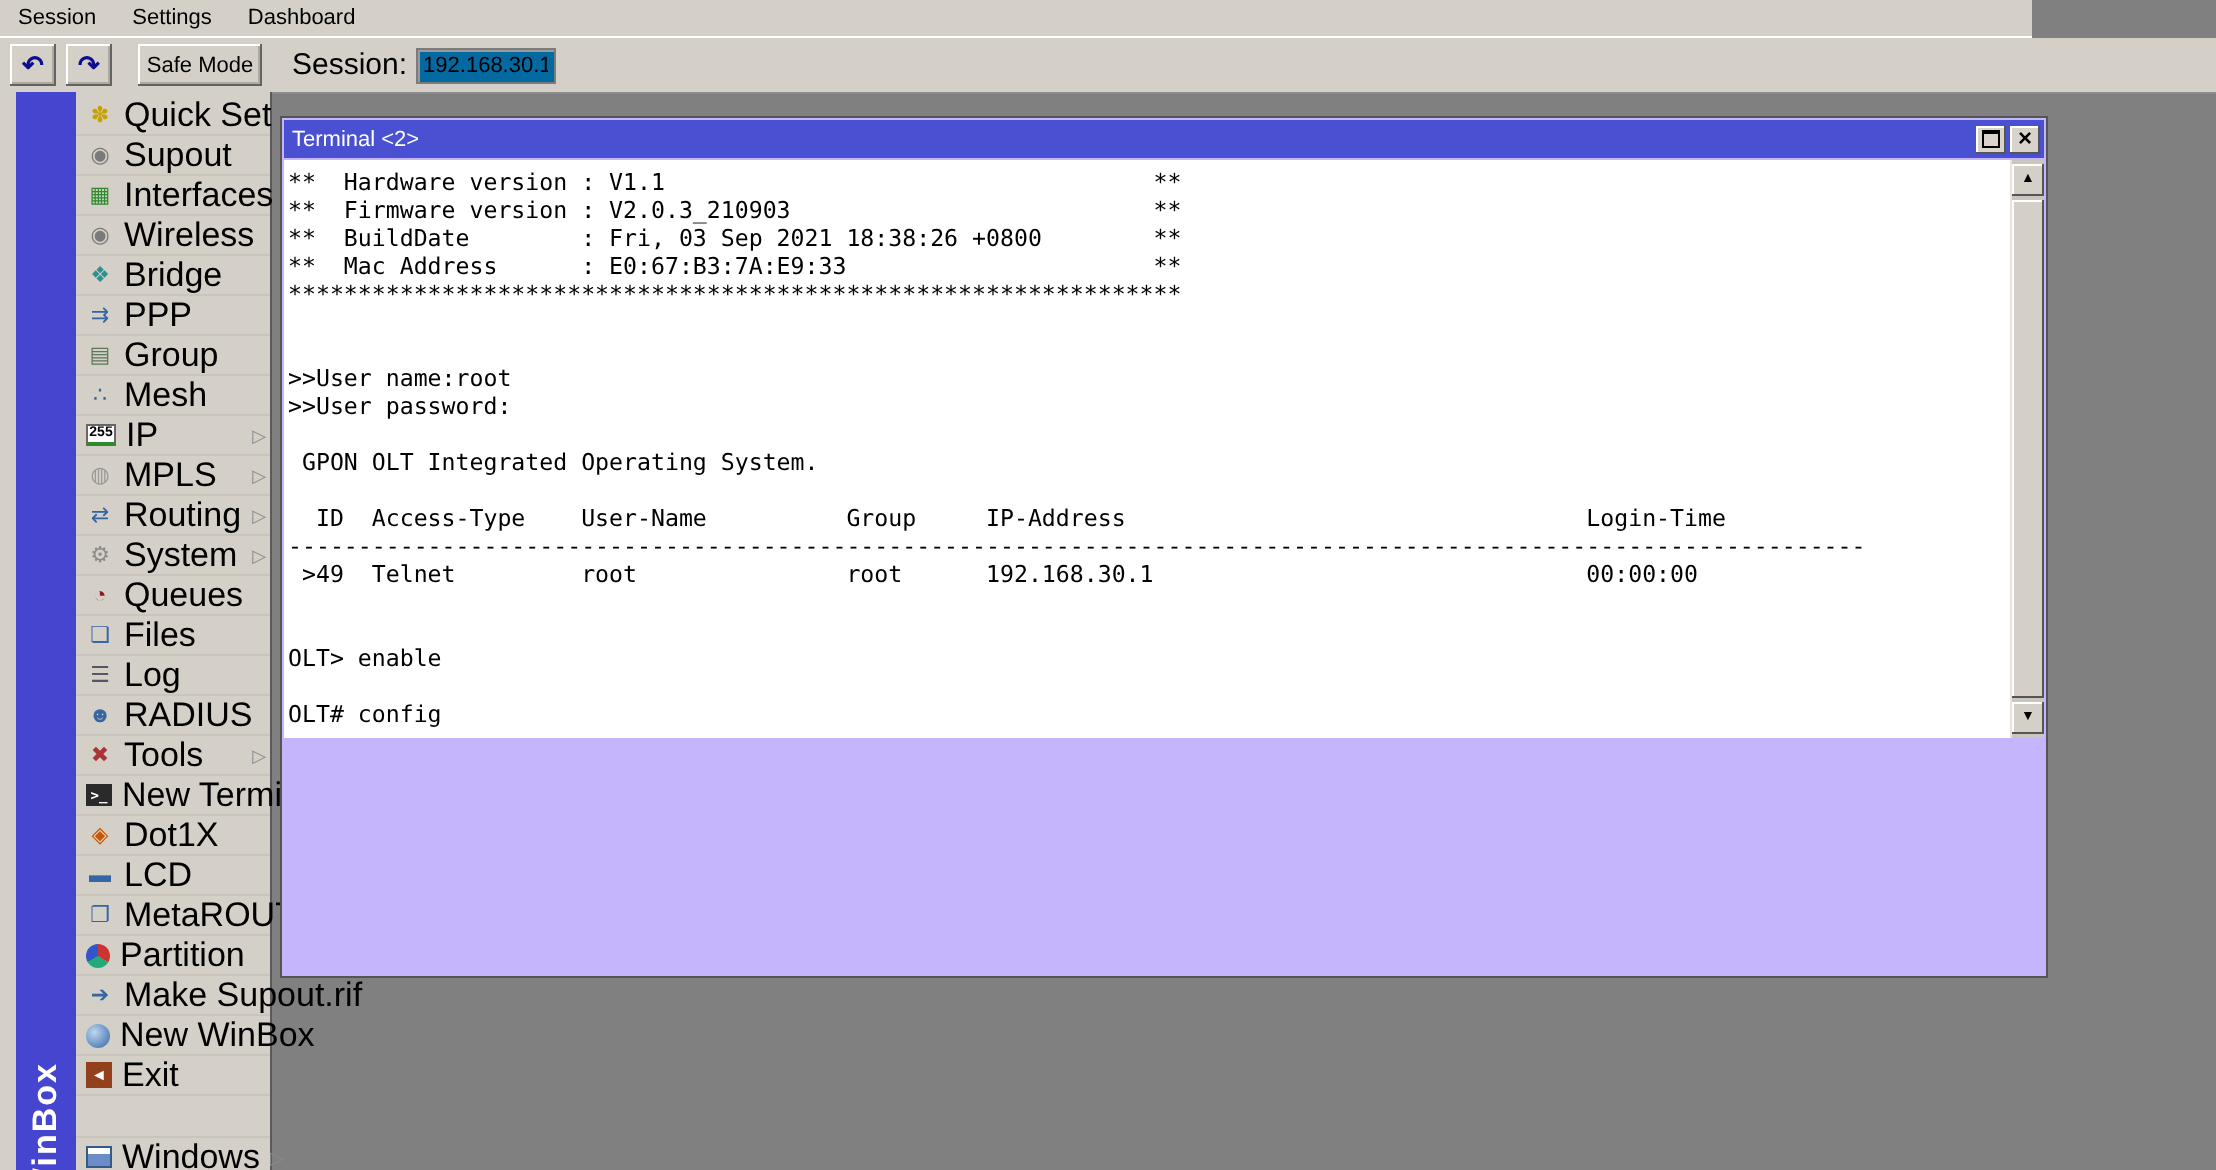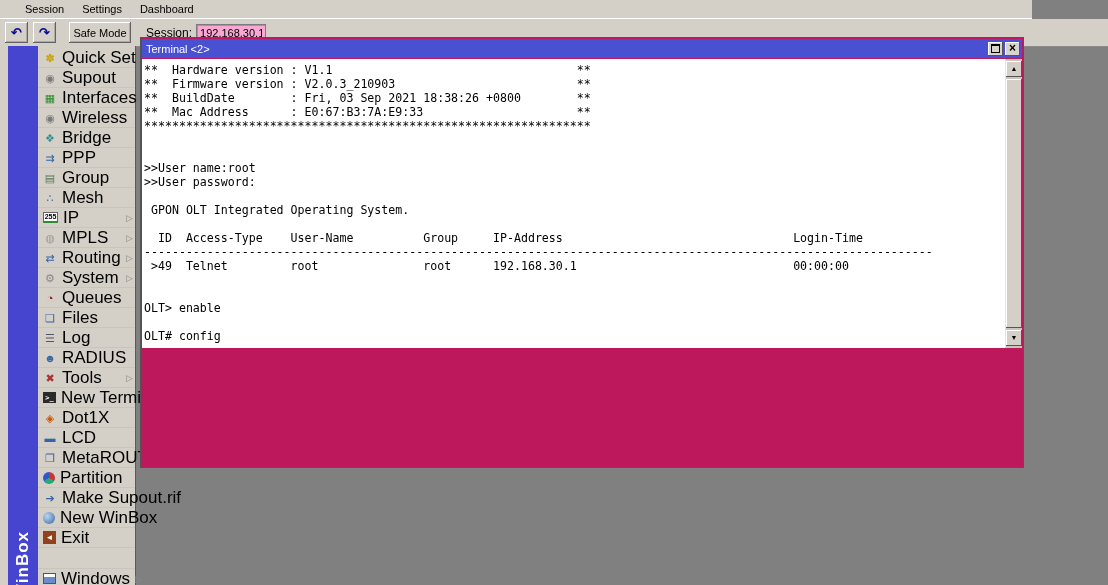--- a/index.html
+++ b/index.html
@@ -5,40 +5,40 @@
   html,body{margin:0;padding:0}
   body{
     width:1108px;height:585px;position:relative;overflow:hidden;
     background:#808080;font-family:"Liberation Sans",sans-serif;
     -webkit-font-smoothing:none;
   }
   
   .menubar{
     position:absolute;top:0;left:0;width:1016px;height:18px;
     background:#d4d0c8;border-bottom:1px solid #ffffff;
-    display:flex;align-items:center;padding-left:16px;
+    display:flex;align-items:center;
   }
   .menu-item{font-size:11px;color:#000;padding:2px 9px;cursor:default}
   
   .toolbar{
     position:absolute;top:19px;left:0;width:1108px;height:27px;
     background:#d4d0c8;border-bottom:1px solid #8a8a8a;
     display:flex;align-items:center;
   }
   .tb-btn{
     height:21px;background:#d4d0c8;
     box-shadow:inset -1px -1px 0 #636363,inset 1px 1px 0 #ffffff,inset -2px -2px 0 #aeaaa2;
     display:flex;align-items:center;justify-content:center;
     font-size:11px;color:#000;cursor:default;
   }
   .tb-arrow{width:23px;margin-left:5px;font-size:13px;font-weight:bold;color:#0d0d8f;line-height:1}
   .tb-safe{width:62px;margin-left:13px}
-  .tb-label{font-size:12px;margin-left:15px}
+  .tb-label{font-size:15px;margin-left:15px}
   .tb-input{
-    width:62px;height:16px;margin-left:4px;background:#f9a8d4;border:1px solid #7b7b7b;
+    width:62px;height:16px;margin-left:4px;background:#0369a1;border:1px solid #7b7b7b;
     box-shadow:inset 1px 1px 0 #9a9a9a;font:11px "Liberation Sans",sans-serif;padding:0 3px;
   }
   
   .leftpanel{
     position:absolute;top:46px;left:0;width:136px;height:539px;
     background:#d4d0c8;border-right:1px solid #5a5a5a;box-sizing:border-box;
   }
   .strip{position:absolute;left:8px;top:0;width:30px;height:539px;background:#4545cf}
   .brand-wrap{position:absolute;left:8px;bottom:-15px;width:30px;display:flex;justify-content:center}
   .brand{
@@ -78,22 +78,22 @@
   .i-dot1x{color:#cc5500}
   .i-lcd{color:#3465a4}
   .i-meta{color:#3465a4}
   .i-partition{background:conic-gradient(#cc3333 0 120deg,#22aa77 120deg 240deg,#3355cc 240deg);border-radius:50%;width:12px;height:12px;flex-basis:12px}
   .i-supout{color:#3465a4}
   .i-winbox{background:radial-gradient(circle at 35% 35%,#bcd6f0,#3465a4);border-radius:50%;width:12px;height:12px;flex-basis:12px}
   .i-exit{background:#93401d;color:#fff;font-size:8px;width:13px;height:13px;flex-basis:13px}
   .i-windows{background:linear-gradient(#ffffff 0 3px,#6b8cc9 3px);border:1px solid #345a8a;width:11px;height:9px;flex-basis:11px}
   
   .window{
-    position:absolute;left:140px;top:37px;width:884px;height:431px;
-    background:#be185d;border:1px solid #545454;box-sizing:border-box;padding:1px;
+    position:absolute;left:140px;top:58px;width:884px;height:431px;
+    background:#c4b5fd;border:1px solid #545454;box-sizing:border-box;padding:1px;
   }
   .titlebar{
     height:19px;background:#4a50d2;color:#fff;font-size:11px;
     display:flex;align-items:center;padding:0 2px 0 4px;box-sizing:border-box;
   }
   .titlebar .title{flex:1;cursor:default}
   .wbtn{
     width:15px;height:14px;background:#d8d4cc;margin-left:2px;
     box-shadow:inset -1px -1px 0 #555,inset 1px 1px 0 #fff;
     display:flex;align-items:center;justify-content:center;color:#000;cursor:default;

